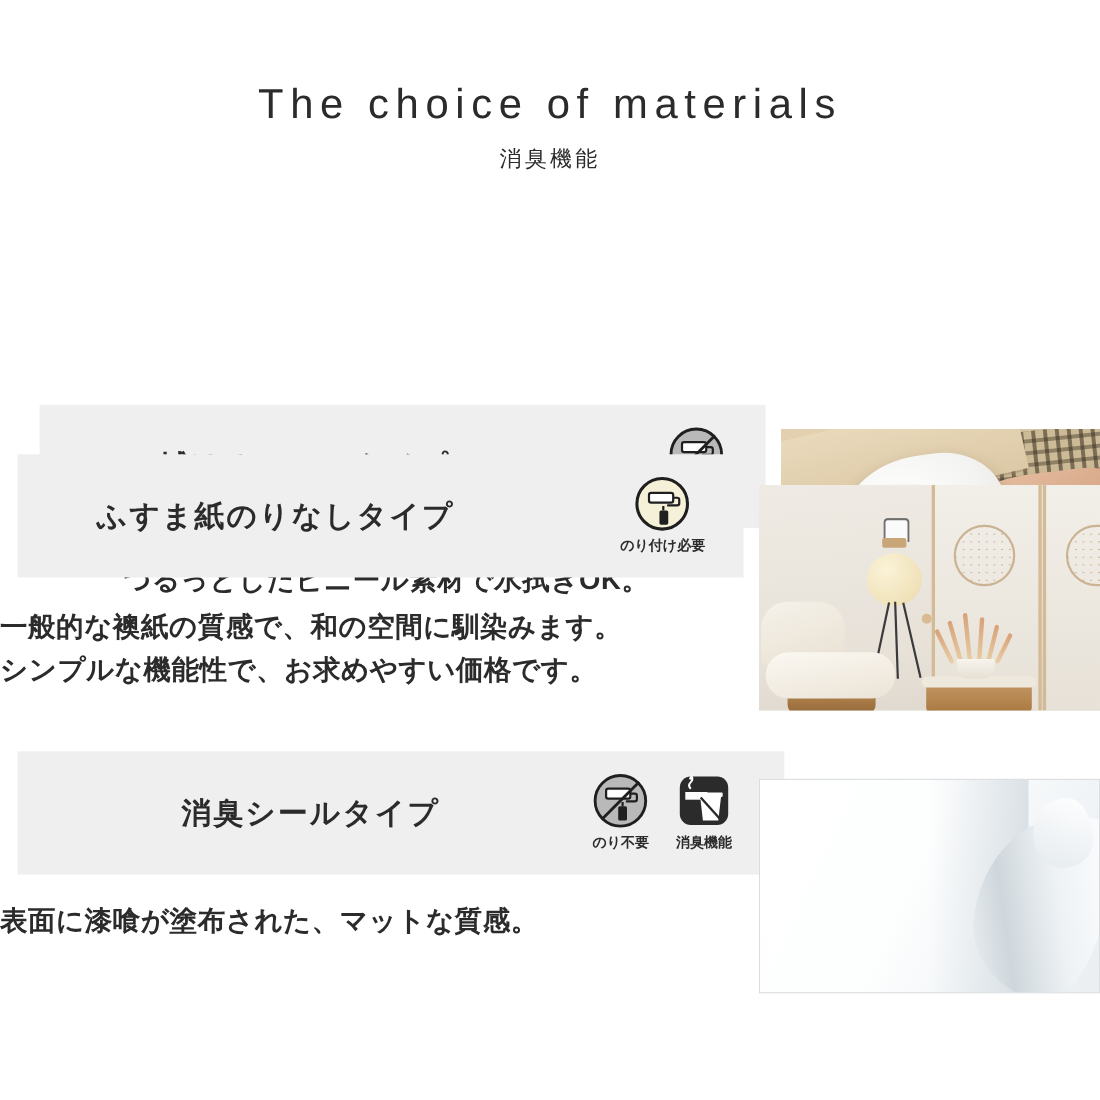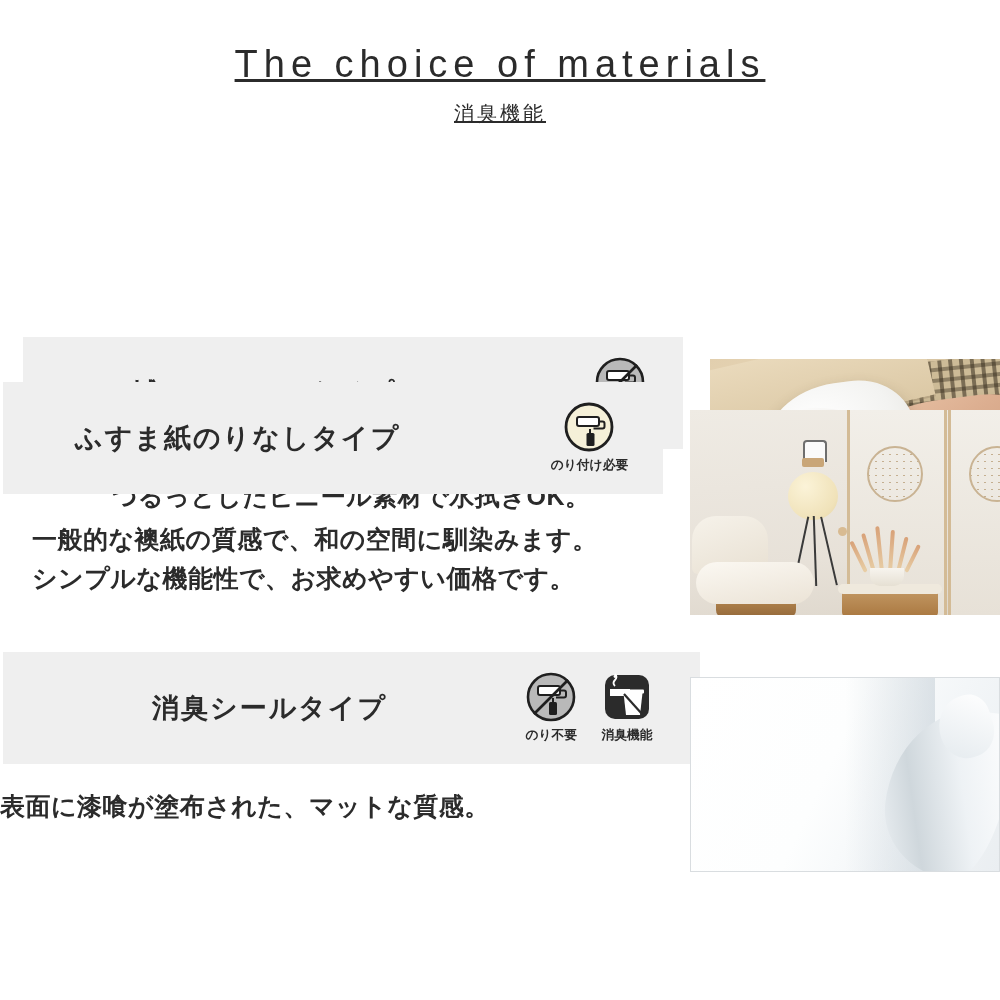--- a/index.html
+++ b/index.html
@@ -12,22 +12,21 @@
     height: 1000px;
     font-family: "Liberation Sans", "DejaVu Sans", sans-serif;
     color: #2b2b2b;
     overflow: hidden;
     position: relative;
   }
 
   
   .page-header {
     text-align: center;
-    padding-top: 44px;
-    text-decoration: underline;
+    padding-top: 75px;
   }
   .title-en {
     font-size: 38px;
     font-weight: 400;
     letter-spacing: 6px;
     color: #2b2b2b;
     line-height: 1.1;
     margin: 0;
   }
   .title-ja {
@@ -44,21 +43,21 @@
     width: 1000px;
     height: 265px;
   }
   .section-1 { height: 265px; margin-left: 20px; }
   .section-2 { height: 265px; }
   .section-3 { height: 260px; }
 
   
   .band {
     position: absolute;
-    left: 3px;
+    left: 16px;
     width: 660px;
     height: 112px;
     background: #efefef;
     display: flex;
     align-items: center;
   }
   .band-inner {
     display: flex;
     align-items: center;
     width: 100%;
@@ -351,21 +350,21 @@
             <path d="M27 28 v4" stroke="#1f1f1f" stroke-width="2"></path>
             <rect x="23.5" y="32" width="8" height="13" rx="1.5" fill="#1f1f1f"></rect>
           </svg>
           <div class="badge-label">のり付け必要</div>
         </div>
 
       </div>
     </div>
   </div>
 
-  <div class="desc" style="top:128px; padding-left:32px;">
+  <div class="desc" style="top:128px; ">
     <div class="desc-line">一般的な襖紙の質感で、和の空間に馴染みます。</div>
     <div class="desc-line">シンプルな機能性で、お求めやすい価格です。</div>
   </div>
 
   <div class="photo photo-2" style="top:18px;">
     <div class="p2-wall"></div>
     <div class="p2-door p2-door-a"></div>
     <div class="p2-door p2-door-b"></div>
     <div class="p2-circle p2-c1"></div>
     <div class="p2-circle p2-c2"></div>

